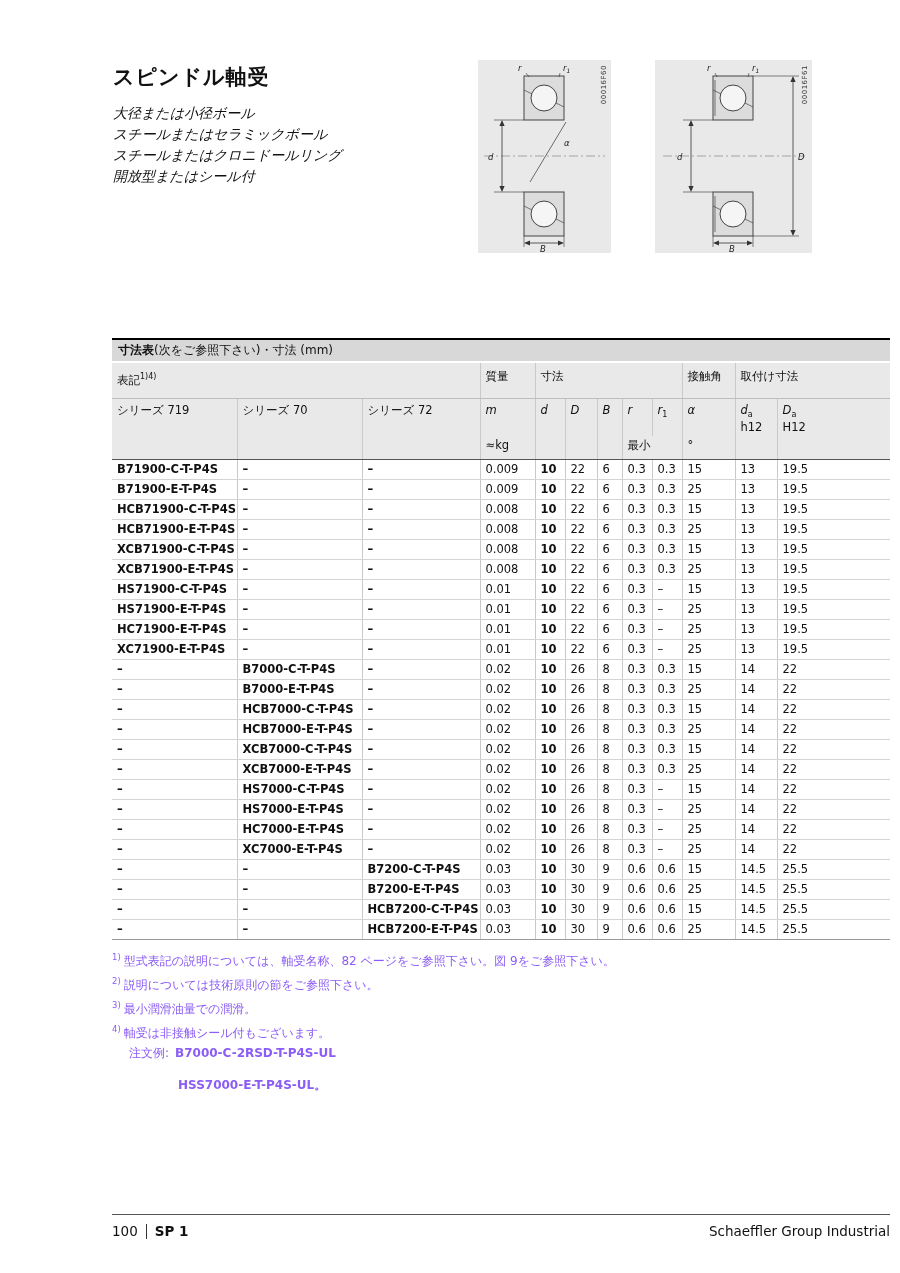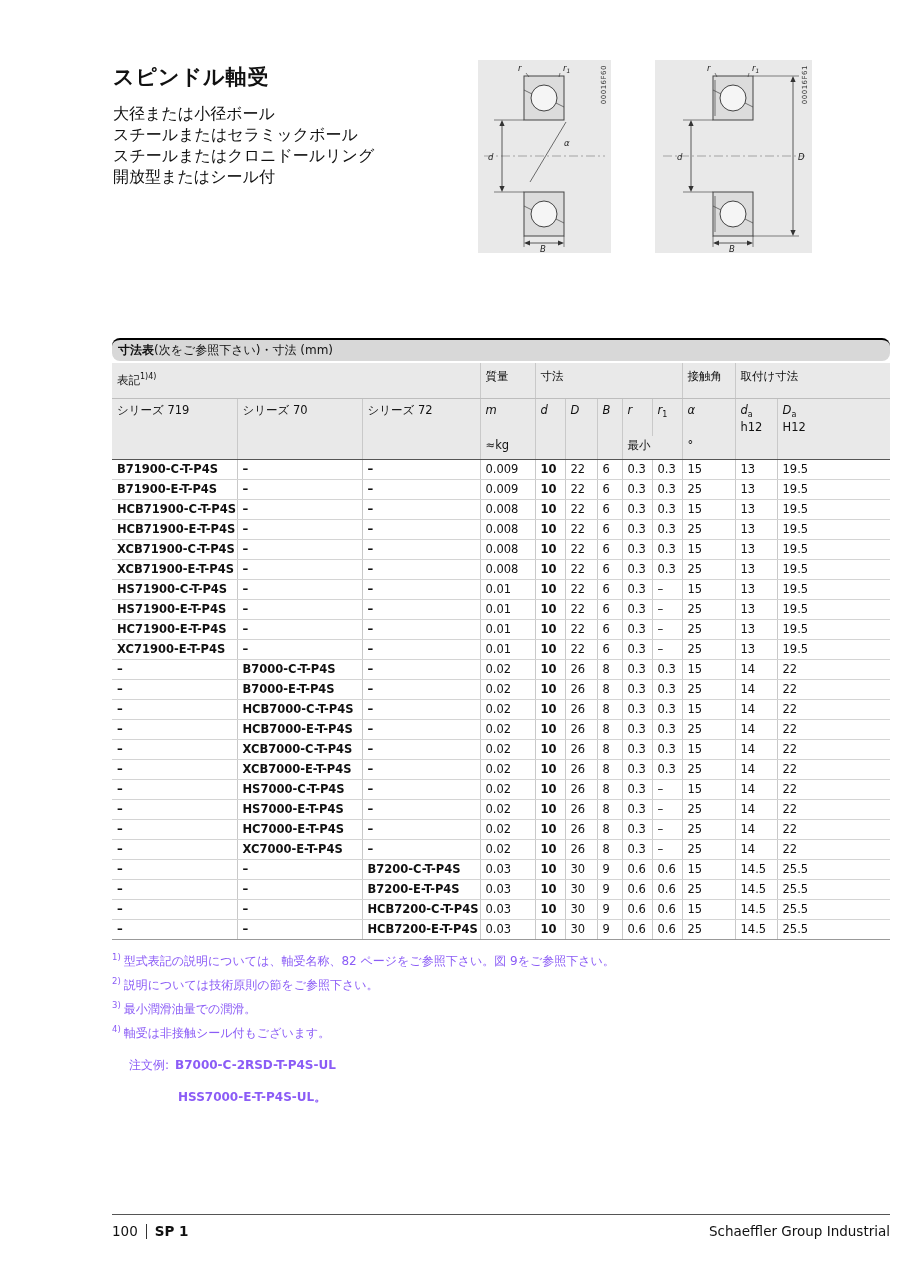--- a/index.html
+++ b/index.html
@@ -2,34 +2,34 @@
 <html><head>
 <meta charset="utf-8">
 <style>
   html,body{margin:0;padding:0;background:#fff;}
   .page{position:relative;width:900px;height:1273px;background:#ffffff;
         font-family:"DejaVu Sans","Liberation Sans",sans-serif;color:#111;overflow:hidden;}
 
   
   .hdr{position:absolute;left:113px;top:55px;width:360px;}
   .hdr .title{font-size:21px;font-weight:bold;letter-spacing:1px;margin-bottom:12px;margin-top:8px;}
-  .hdr .sub{font-size:16px;line-height:21px;}
+  .hdr .sub{font-size:14px;line-height:21px;font-style:italic;}
 
   
   .figbox{position:absolute;top:60px;background:#e9e9e9;}
   .figbox.f1{left:478px;width:133px;height:193px;}
   .figbox.f2{left:655px;width:157px;height:193px;}
   .figcode{position:absolute;right:3px;top:5px;font-size:7px;color:#333;
            writing-mode:vertical-rl;transform:rotate(180deg);letter-spacing:.5px;}
   .figbox svg text{font-family:"DejaVu Sans",sans-serif;font-size:8.5px;font-style:italic;fill:#222;}
 
   
   .tblwrap{position:absolute;left:112px;top:338px;width:778px;}
   .band{background:#d8d8d8;border-top:2px solid #000;font-size:12px;line-height:19px;
-        padding:1px 6px 1px 6px;margin-bottom:2px;border-radius:8px;}
+        padding:1px 6px 1px 6px;margin-bottom:2px;}
   .band b{font-weight:bold;}
   table{border-collapse:collapse;table-layout:fixed;width:778px;}
   th,td{border-right:1px solid #c9c9c9;padding:3px 5px 2px 5px;text-align:left;
         vertical-align:top;font-size:11.5px;line-height:13px;font-weight:normal;
         overflow:hidden;white-space:nowrap;}
   th:last-child,td:last-child{border-right:none;}
   thead th{background:#e9e9e9;}
   tr.h1 th{border-bottom:1px solid #bdbdbd;height:26px;padding-top:7px;}
   tr.h2 th{height:28px;padding-top:5px;}
   tr.h3 th{height:18px;border-bottom:1px solid #555;}
@@ -37,21 +37,21 @@
   tbody tr:last-child td{border-bottom:1px solid #999;}
   .c-s719,.c-s70,.c-s72,.c-d{font-weight:bold;}
   .it{font-style:italic;}
   sup{font-size:8px;}
   sub{font-size:8px;}
 
   
   .fns{margin-top:7px;font-size:12px;line-height:20px;color:#8b5cf6;}
   .fn{padding-left:17px;text-indent:-17px;}
   .fn sup{font-size:8.5px;margin-right:3px;}
-  .fn-order{margin-left:17px;margin-top:12px;}
+  .fn-order{margin-left:17px;}
   .fn-order b{font-weight:bold;}
   .fn-order .lbl{margin-right:6px;}
   .fn-order2{margin-left:66px;font-weight:bold;margin-top:12px;}
 
   
   .footer{position:absolute;left:112px;top:1214px;width:778px;border-top:1px solid #555;
           padding-top:8px;display:flex;justify-content:space-between;align-items:center;
           font-size:13.5px;}
   .footer .left{display:flex;align-items:center;}
   .footer .divider{display:inline-block;width:0;height:15px;border-left:1px solid #333;margin:0 8px;}

